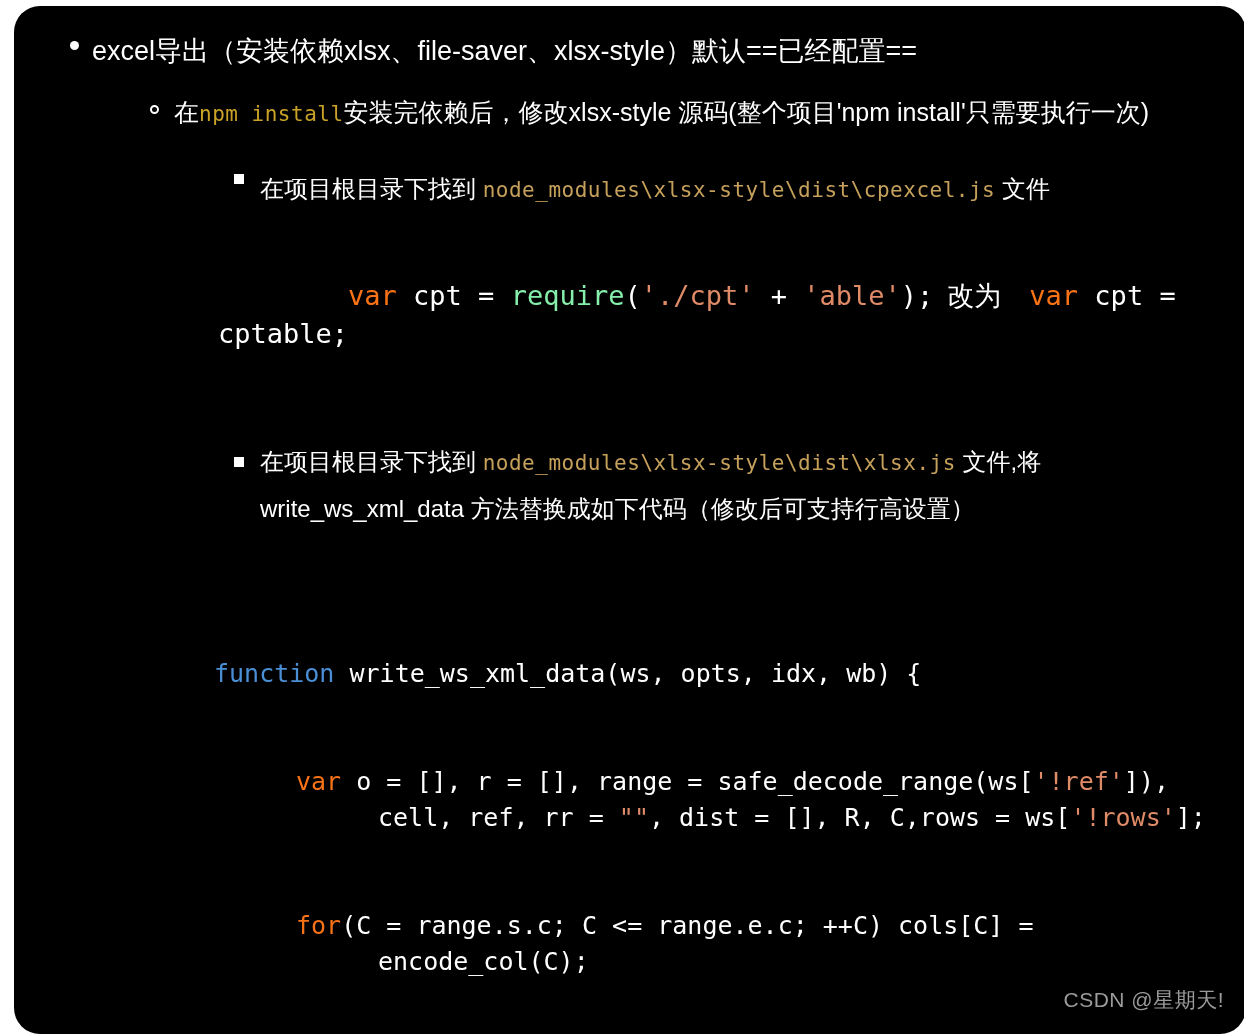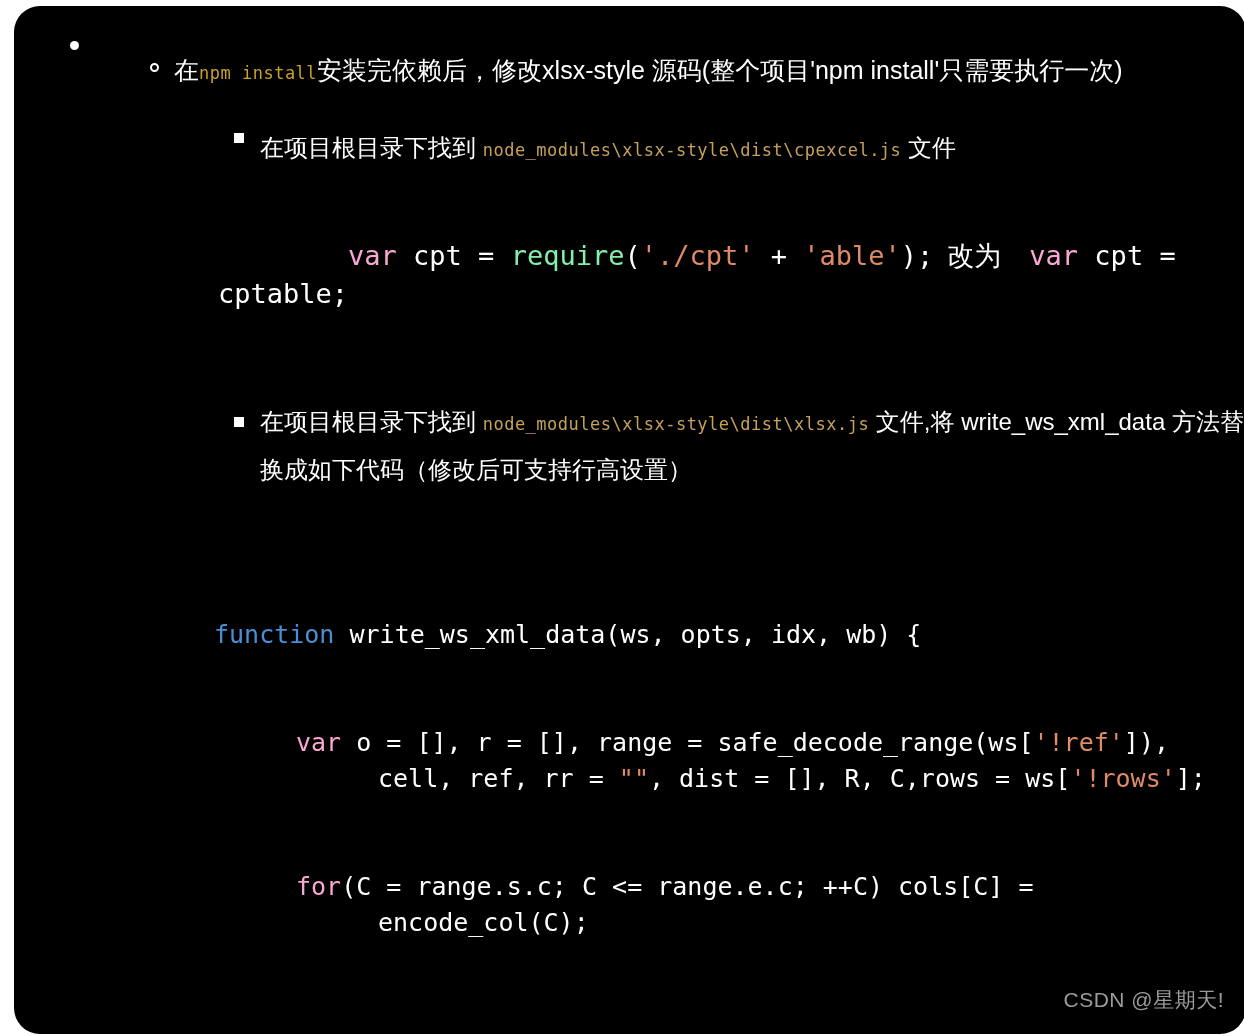--- a/index.html
+++ b/index.html
@@ -96,21 +96,21 @@
     top: 20px;
     width: 10px;
     height: 10px;
     background: #ffffff;
   }
 
   
   .code-inline {
     font-family: "DejaVu Sans Mono", "Liberation Mono", monospace;
     color: #c9a227;
-    font-size: 17px;
+    font-size: 21px;
     letter-spacing: 0.5px;
     margin-top: 48px;
   }
   .code-inline.gold {
     color: #c6a15b;
   }
 
   
   .codeline {
     font-family: "DejaVu Sans Mono", "Liberation Mono", monospace;
@@ -135,21 +135,21 @@
     font-size: 25px;
     line-height: 36px;
     text-indent: 0;
   }
   #code-block .ln {
     display: block;
     text-indent: -82px;   
   }
 
   
-  .kw     { color: #f9a8d4; }   
+  .kw     { color: #f97316; }   
   .kw2    { color: #4a8fd6; }   
   .fn     { color: #86efac; }   
   .str    { color: #e08b67; }   
   .cjk    { color: #ffffff; font-family: Liberation Serif, serif; }
 
   
   #watermark {
     position: absolute;
     right: 22px;
     bottom: 20px;
@@ -162,20 +162,21 @@
 </style>
 </head>
 <body>
 
 <div id="page">
   <div id="card">
     <div id="content">
 
       <div class="lvl1">
         <span class="bullet bullet-disc"></span>
+        <span>excel导出（安装依赖xlsx、file-saver、xlsx-style）默认==已经配置==</span>
       </div>
 
       <div class="lvl2">
         <span class="bullet bullet-circle"></span>
         <span>在</span><span class="code-inline">npm install</span><span>安装完依赖后，修改xlsx-style 源码(整个项目'npm install'只需要执行一次)</span>
       </div>
 
       <div class="lvl3" style="padding-top:30px">
         <span class="bullet bullet-square" style="top:38px"></span>
         <span>在项目根目录下找到 </span><span class="code-inline gold">node_modules\xlsx-style\dist\cpexcel.js</span><span> 文件</span>

